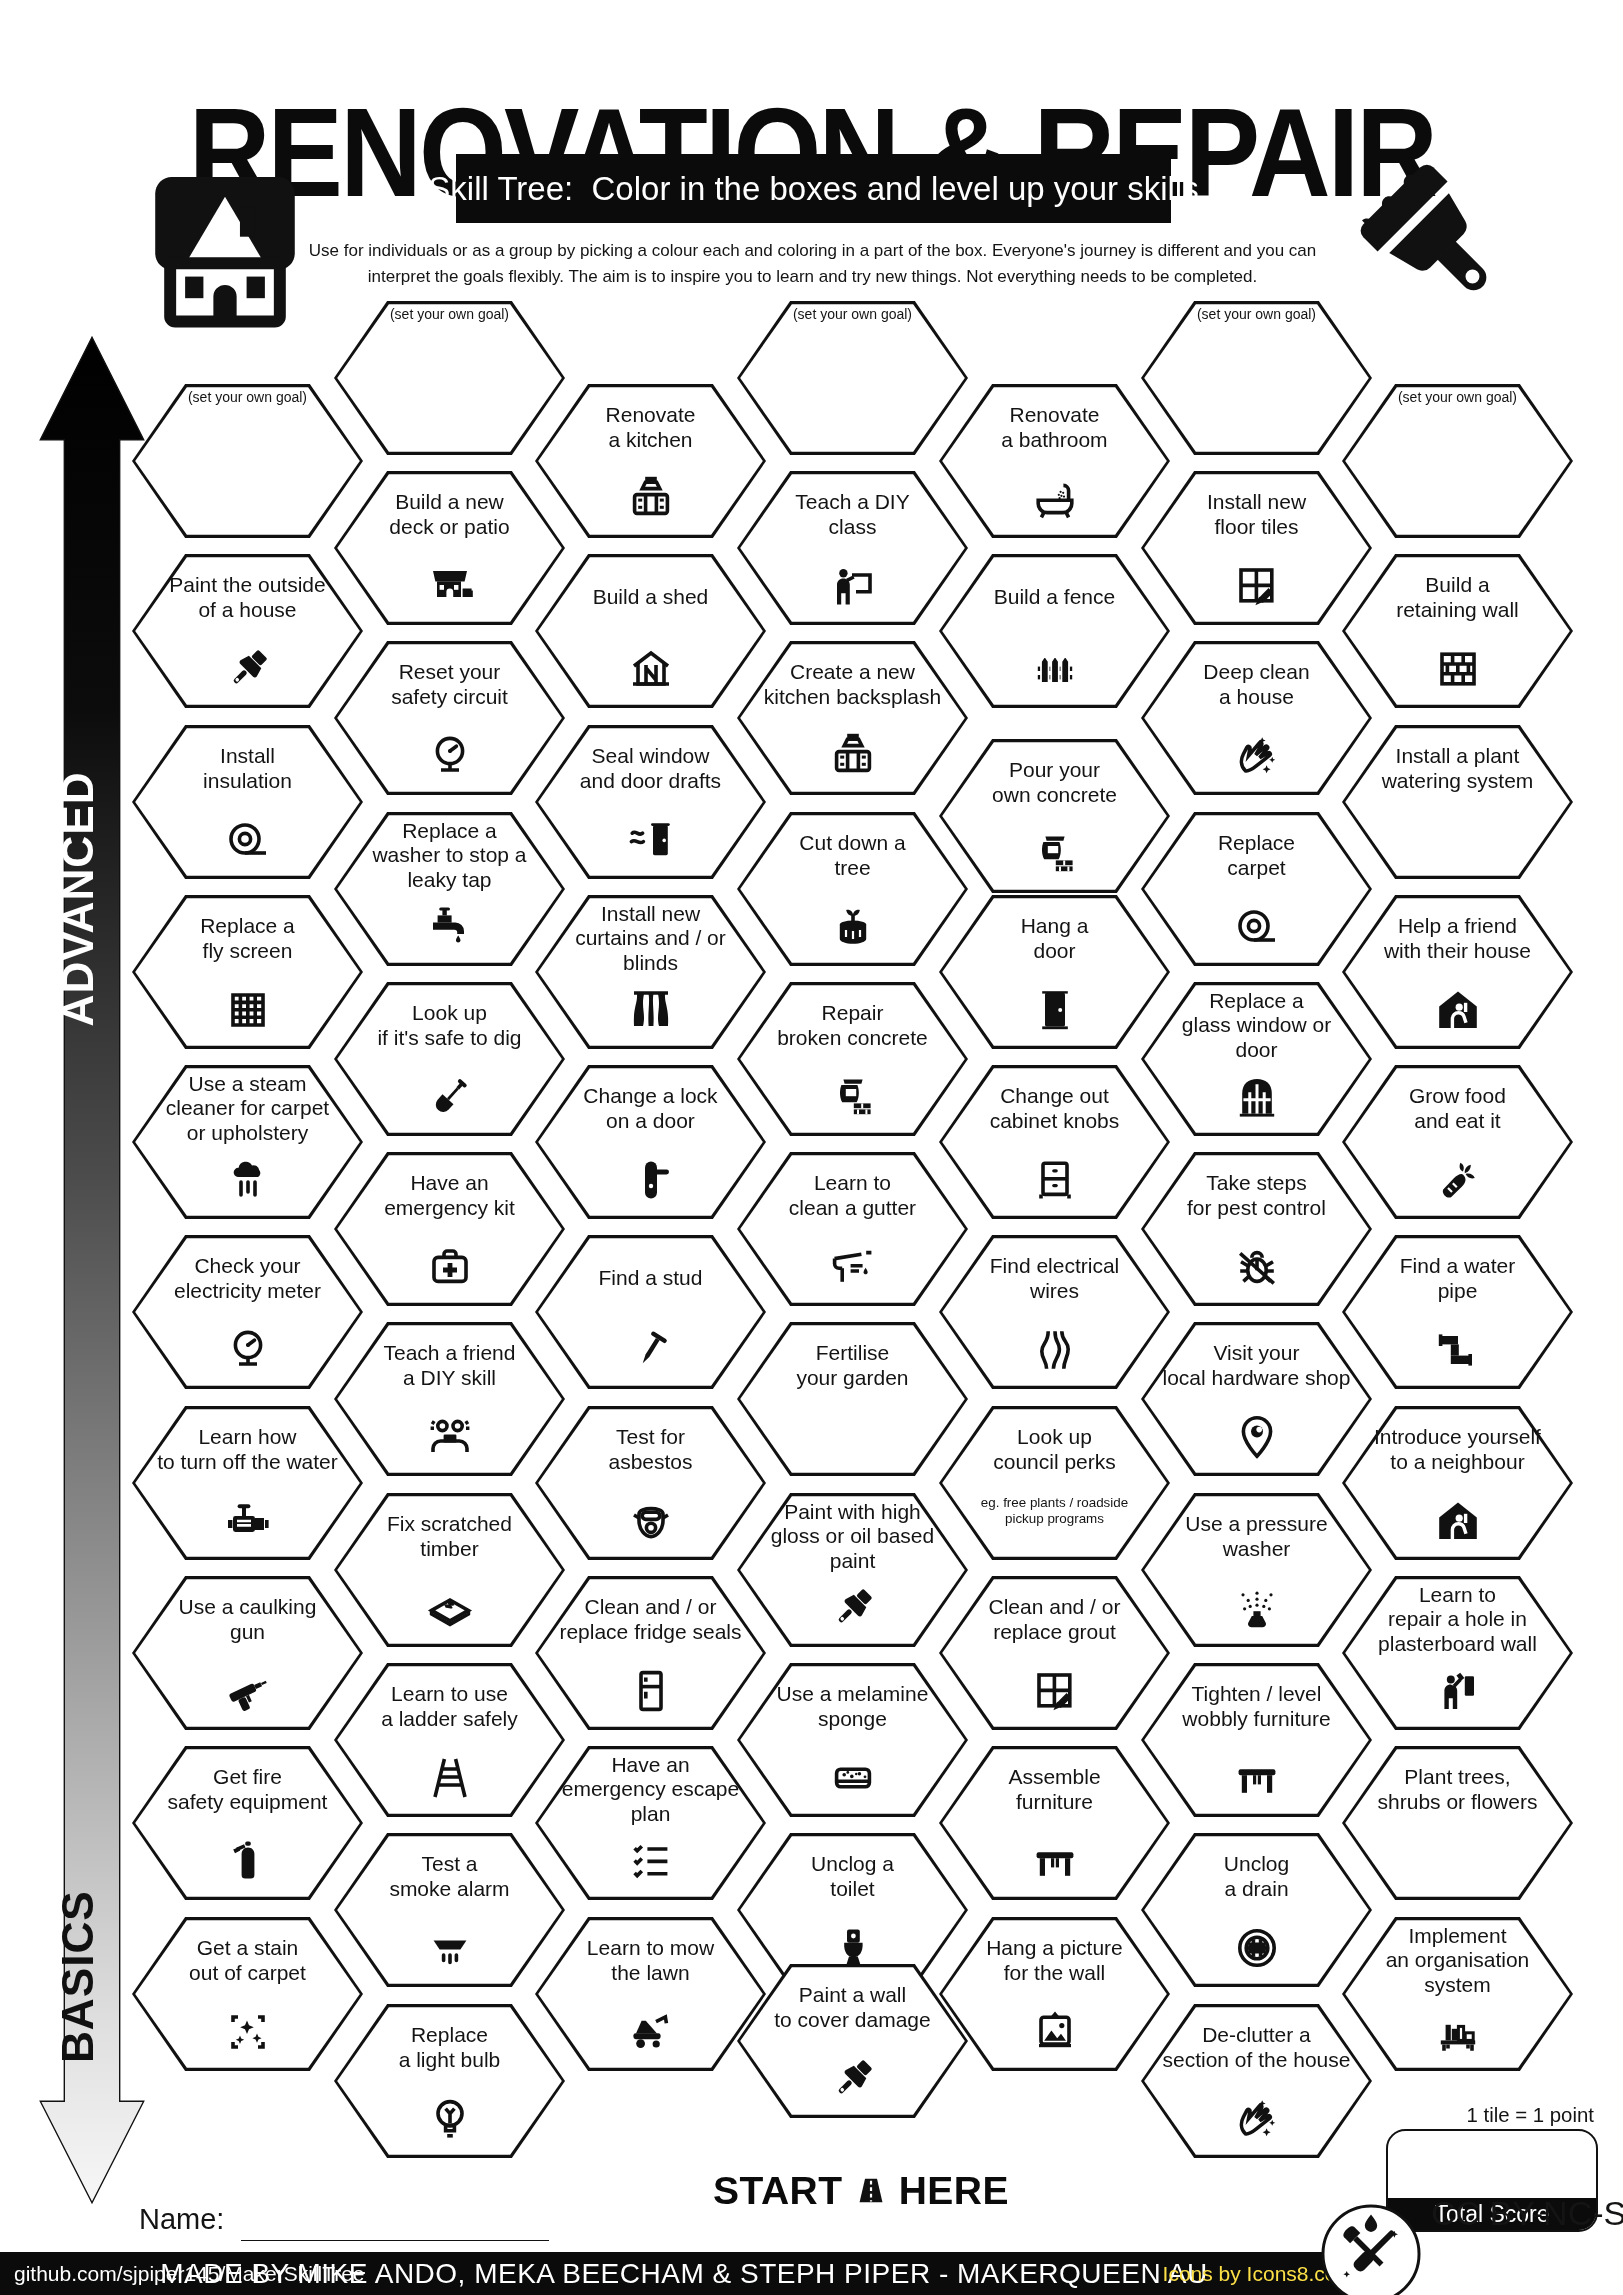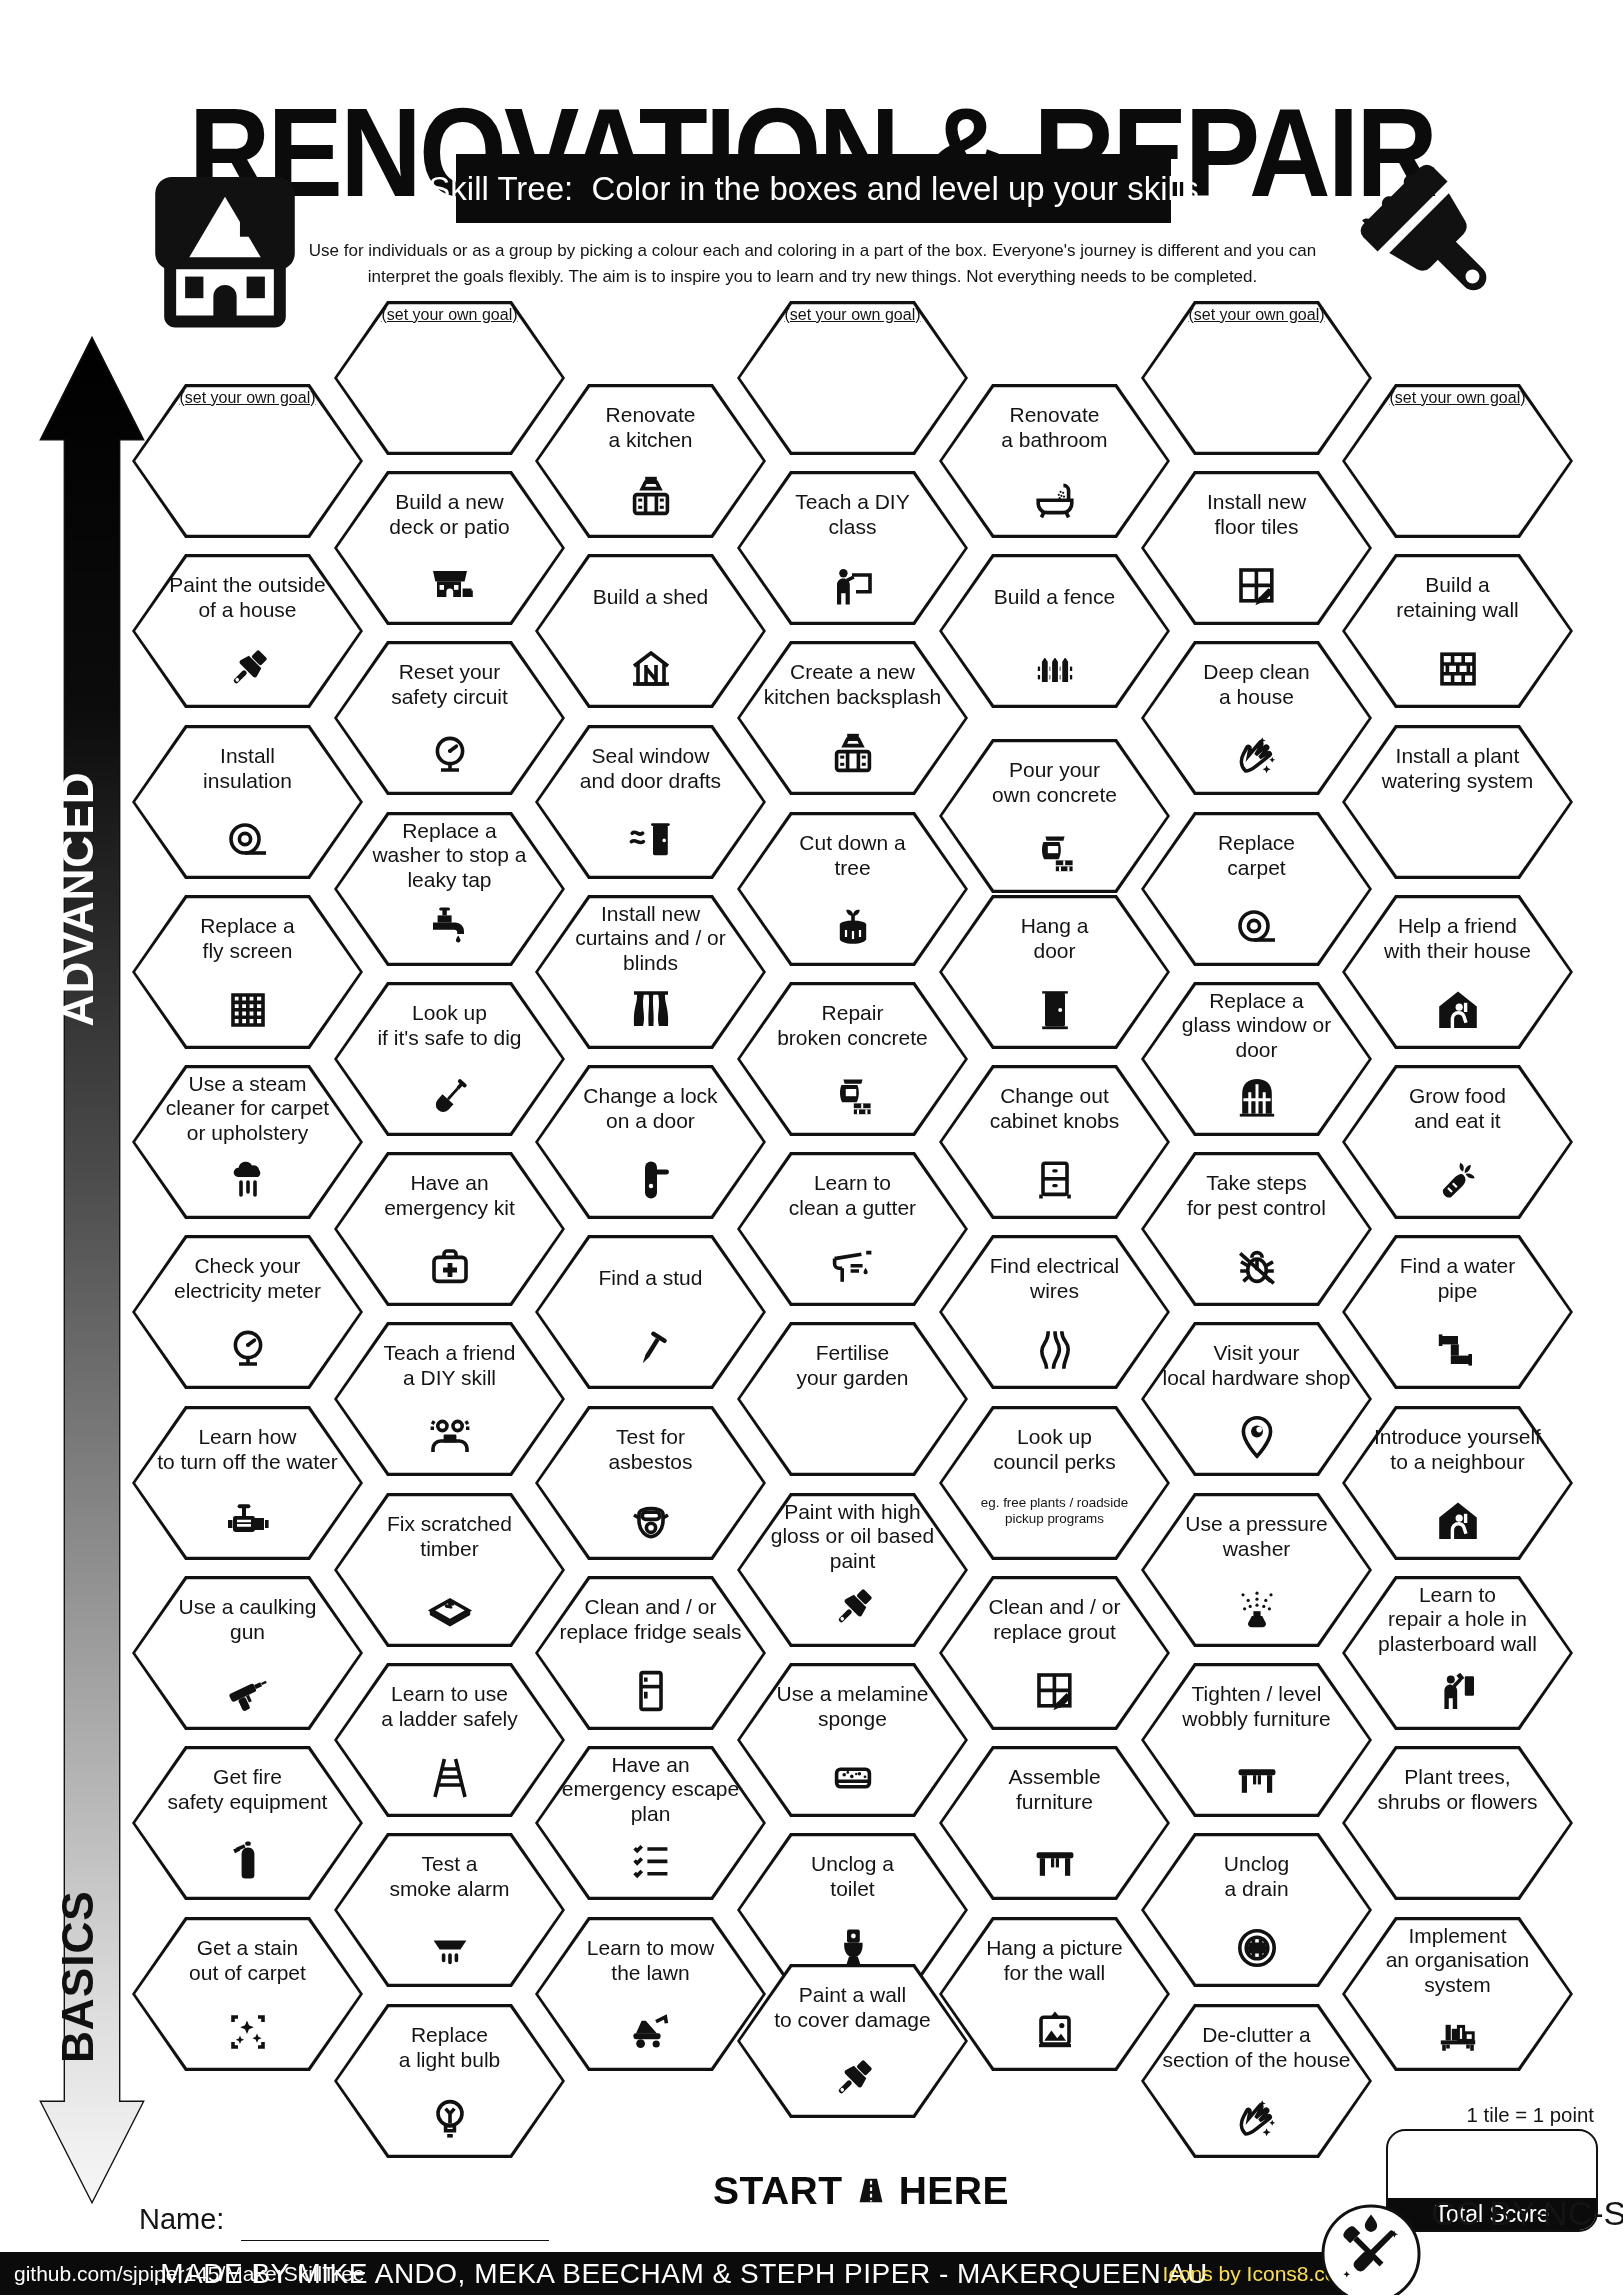--- a/index.html
+++ b/index.html
@@ -25,21 +25,21 @@
     clip-path:polygon(23% 0,77% 0,100% 50%,77% 100%,23% 100%,0 50%);}
   .t-label-wrap{position:absolute;top:7.4px;left:8%;width:84%;height:47%;
     display:flex;align-items:center;justify-content:center;}
   .t-label{font-size:21px;line-height:1.16;text-align:center;white-space:pre-line;}
   .t-sub{position:absolute;top:58%;left:6%;width:88%;text-align:center;
     font-size:13.4px;line-height:1.2;white-space:pre-line;}
   .t-icon-wrap{position:absolute;top:55%;left:0;width:100%;height:39%;
     display:flex;align-items:center;justify-content:center;}
   .t-icon{width:48px;height:48px;}
   .tile.goal .t-label-wrap{top:4.6px;height:auto;align-items:flex-start;}
-  .tile.goal .t-label{font-size:16px;text-decoration:underline;}
+  .tile.goal .t-label{font-size:14px;}
   .tile.has-sub .t-icon-wrap{top:74%;height:24%;}
   .tile.has-sub .t-icon{width:33px;height:33px;}
   
   #start-group{left:713px;top:2162px;width:296px;display:flex;align-items:center;
     justify-content:center;gap:10px;}
   #start-group .w{font-size:39px;font-weight:800;letter-spacing:0.5px;color:#0b0b0b;}
   #start-road{width:65px;height:57px;}
   #name-label{left:139px;top:2203px;font-size:29px;}
   #name-line{left:241px;top:2240px;width:308px;border-top:1.9px solid #111;}
   #tile-note{left:1386px;top:2104px;width:208px;text-align:right;font-size:20.4px;}

